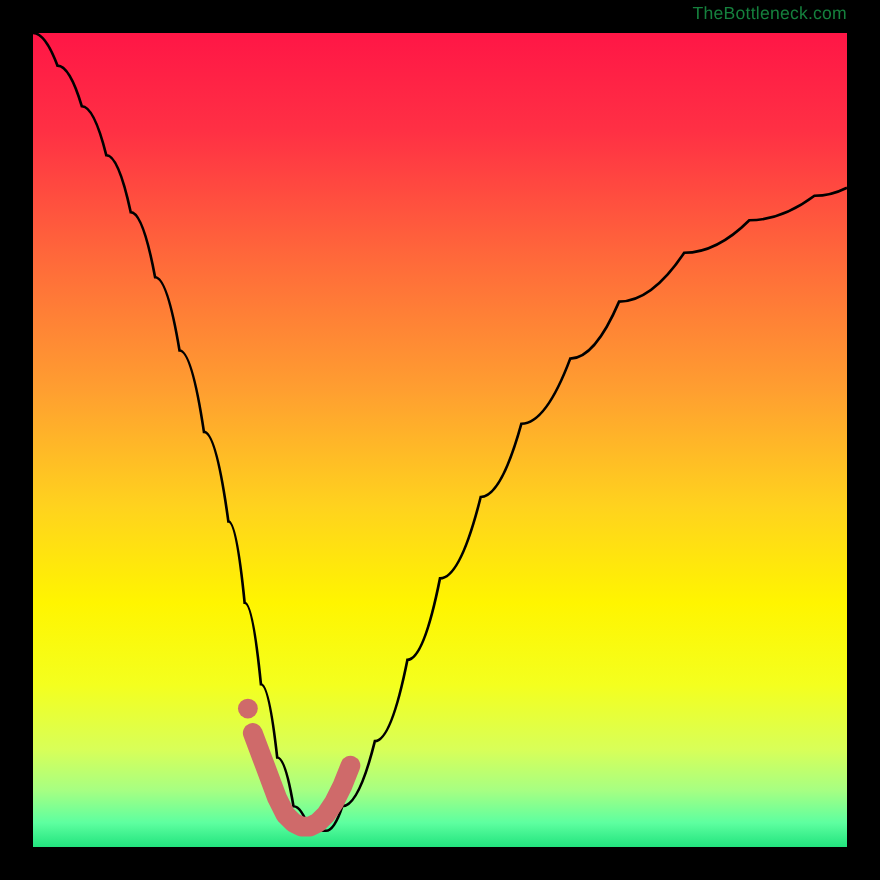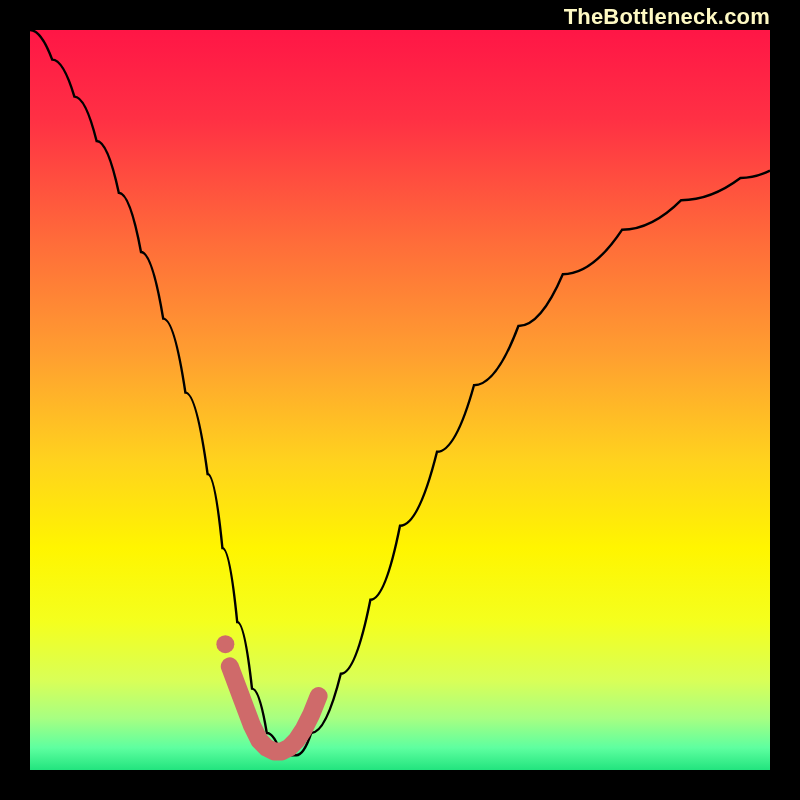--- a/index.html
+++ b/index.html
@@ -22,23 +22,23 @@
   .gradient {
     position: absolute;
     left: 0; top: 0;
     width: 100%;
     height: 100%;
   }
   .watermark {
     position: absolute;
     top: 4px;
     right: 30px;
-    color: #fef9c3;
-    font-size: 22px;
-    font-weight: 700;
+    color: #15803d;
+    font-size: 16px;
+    font-weight: 400;
     letter-spacing: 0.2px;
   }
   svg.curves {
     position: absolute;
     left: 0; top: 0;
     width: 100%;
     height: 100%;
   }
 </style>
 </head>

